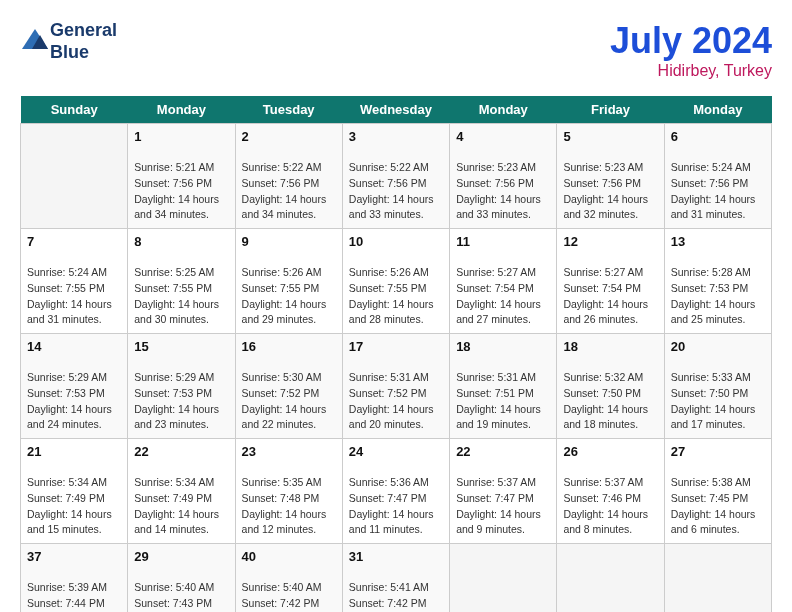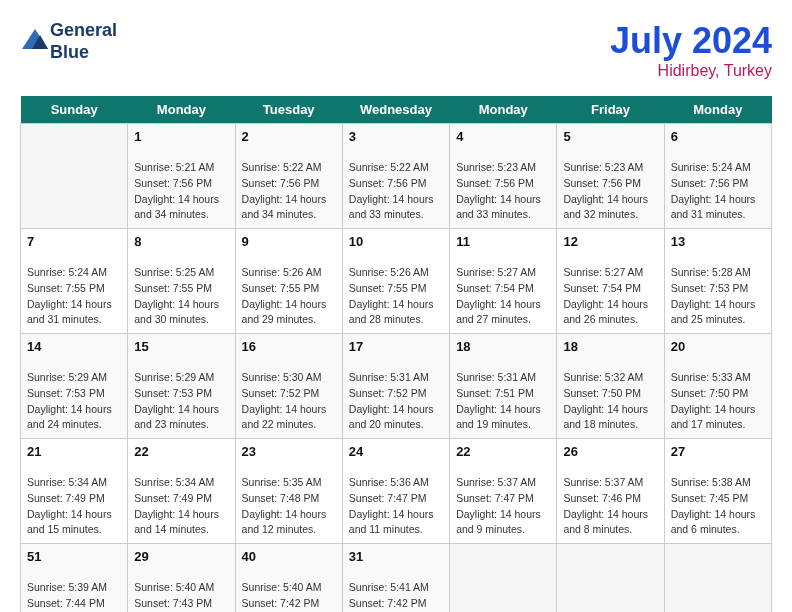--- a/index.html
+++ b/index.html
@@ -340,21 +340,21 @@
         <div class="day-number">27</div>
         <div class="day-info">
           Sunrise: 5:38 AM<br>
           Sunset: 7:45 PM<br>
           Daylight: 14 hours and 6 minutes.
         </div>
       </td>
       </tr>
       <tr>
         <td>
-        <div class="day-number">51</div>
+        <div class="day-number">37</div>
         <div class="day-info">
           Sunrise: 5:39 AM<br>
           Sunset: 7:44 PM<br>
           Daylight: 14 hours and 5 minutes.
         </div>
       </td>
         <td>
         <div class="day-number">29</div>
         <div class="day-info">
           Sunrise: 5:40 AM<br>

